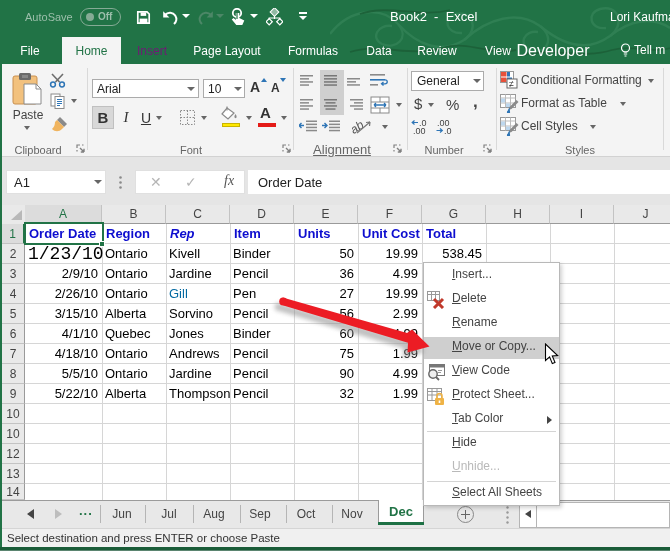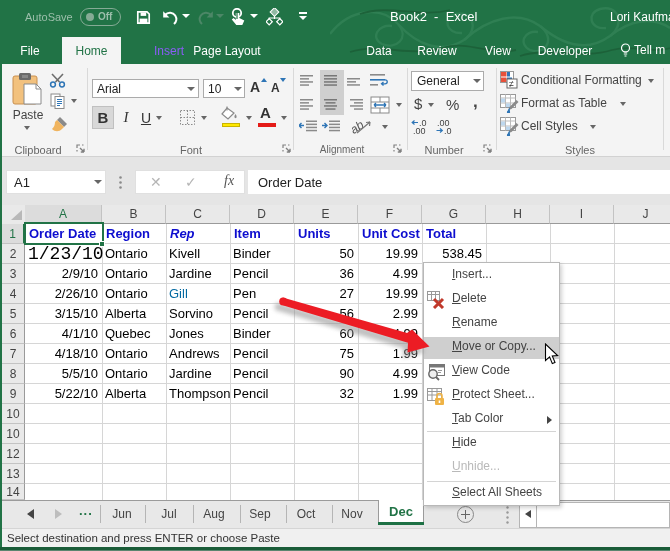--- a/index.html
+++ b/index.html
@@ -61,41 +61,42 @@
 </g>
 <rect x="6" y="1.5" width="5" height="5" transform="rotate(45 8.5 4)" fill="#fff" opacity="0.5"></rect>
 </svg>
 <div class="abs" style="left:299px;top:12px;width:8px;height:2px;background:#fff;"></div>
 <div class="abs" style="left:299px;top:16px;width:0;height:0;border-left:4px solid transparent;border-right:4px solid transparent;border-top:4px solid #fff;"></div>
 <div class="abs ws" style="left:390px;top:9px;font-size:13px;">Book2&nbsp;&nbsp;-&nbsp;&nbsp;Excel</div>
 <div class="abs ws" style="left:610px;top:10px;font-size:12px;white-space:nowrap;">Lori Kaufman</div>
 <div class="abs" style="left:62px;top:37px;width:59px;height:27px;background:#f4f4f4;"></div>
 <div class="abs ctr" style="left:62px;top:37px;width:59px;height:27px;color:#217346;font-size:12px;">Home</div>
 <div class="abs ctr" style="left:-15px;top:37px;width:90px;height:27px;color:#fff;font-size:12px;white-space:nowrap;">File</div>
-<div class="abs ctr" style="left:124px;top:37px;width:90px;height:27px;color:#8b5cf6;font-size:12px;white-space:nowrap;">Insert</div>
+<div class="abs ctr" style="left:107px;top:37px;width:90px;height:27px;color:#701a75;font-size:12px;white-space:nowrap;">Insert</div>
 <div class="abs ctr" style="left:182px;top:37px;width:90px;height:27px;color:#fff;font-size:12px;white-space:nowrap;">Page Layout</div>
+<div class="abs ctr" style="left:268px;top:37px;width:90px;height:27px;color:#fff;font-size:12px;white-space:nowrap;">Formulas</div>
 <div class="abs ctr" style="left:334px;top:37px;width:90px;height:27px;color:#fff;font-size:12px;white-space:nowrap;">Data</div>
 <div class="abs ctr" style="left:392px;top:37px;width:90px;height:27px;color:#fff;font-size:12px;white-space:nowrap;">Review</div>
 <div class="abs ctr" style="left:453px;top:37px;width:90px;height:27px;color:#fff;font-size:12px;white-space:nowrap;">View</div>
-<div class="abs ctr" style="left:520px;top:37px;width:90px;height:27px;color:#fff;font-size:12px;white-space:nowrap;">Developer</div>
+<div class="abs ctr" style="left:508px;top:37px;width:90px;height:27px;color:#fff;font-size:16px;white-space:nowrap;">Developer</div>
 <svg class="abs" style="left:620px;top:43px;" width="11" height="15" viewBox="0 0 11 15">
 <circle cx="5.5" cy="5" r="4" fill="none" stroke="#fff" stroke-width="1.2"></circle>
 <path d="M3.8 9 h3.4 M3.8 11 h3.4 M4.5 13 h2" stroke="#fff" stroke-width="1.1" fill="none"></path>
 </svg>
 <div class="abs" style="left:634px;top:43px;color:#fff;font-size:12px;white-space:nowrap;">Tell m</div>
 <div class="abs" style="left:2px;top:64px;width:668px;height:93px;background:#f4f4f4;border-bottom:1px solid #d2d2d2;"></div>
 <div class="abs" style="left:0;top:36px;width:2px;height:515px;background:#217346;"></div>
 <div class="abs" style="left:87px;top:68px;width:1px;height:82px;background:#d9d9d9;"></div>
 <div class="abs" style="left:293px;top:68px;width:1px;height:82px;background:#d9d9d9;"></div>
 <div class="abs" style="left:407px;top:68px;width:1px;height:82px;background:#d9d9d9;"></div>
 <div class="abs" style="left:496px;top:68px;width:1px;height:82px;background:#d9d9d9;"></div>
 <div class="abs" style="left:663px;top:68px;width:1px;height:82px;background:#d9d9d9;"></div>
 <div class="abs ctr" style="left:-12px;top:143px;width:100px;height:13px;color:#666;font-size:11px;">Clipboard</div>
 <div class="abs ctr" style="left:141px;top:143px;width:100px;height:13px;color:#666;font-size:11px;">Font</div>
-<div class="abs ctr" style="left:292px;top:143px;width:100px;height:13px;color:#666;font-size:10px;">Alignment</div>
+<div class="abs ctr" style="left:292px;top:143px;width:100px;height:13px;color:#666;font-size:13px;text-decoration:underline;">Alignment</div>
 <div class="abs ctr" style="left:394px;top:143px;width:100px;height:13px;color:#666;font-size:11px;">Number</div>
 <div class="abs ctr" style="left:530px;top:143px;width:100px;height:13px;color:#666;font-size:11px;">Styles</div>
 <svg class="abs" style="left:76px;top:144px;" width="10" height="10" viewBox="0 0 10 10">
 <path d="M1 4 v-3 h3 M6 1 h1.5 M1 6 v1.5" stroke="#808080" stroke-width="1.2" fill="none"></path>
 <path d="M4 4 l4 4 M8 8 v-3.2 M8 8 h-3.2" stroke="#808080" stroke-width="1.4" fill="none"></path>
 </svg>
 <svg class="abs" style="left:282px;top:144px;" width="10" height="10" viewBox="0 0 10 10">
 <path d="M1 4 v-3 h3 M6 1 h1.5 M1 6 v1.5" stroke="#808080" stroke-width="1.2" fill="none"></path>
 <path d="M4 4 l4 4 M8 8 v-3.2 M8 8 h-3.2" stroke="#808080" stroke-width="1.4" fill="none"></path>
 </svg>

